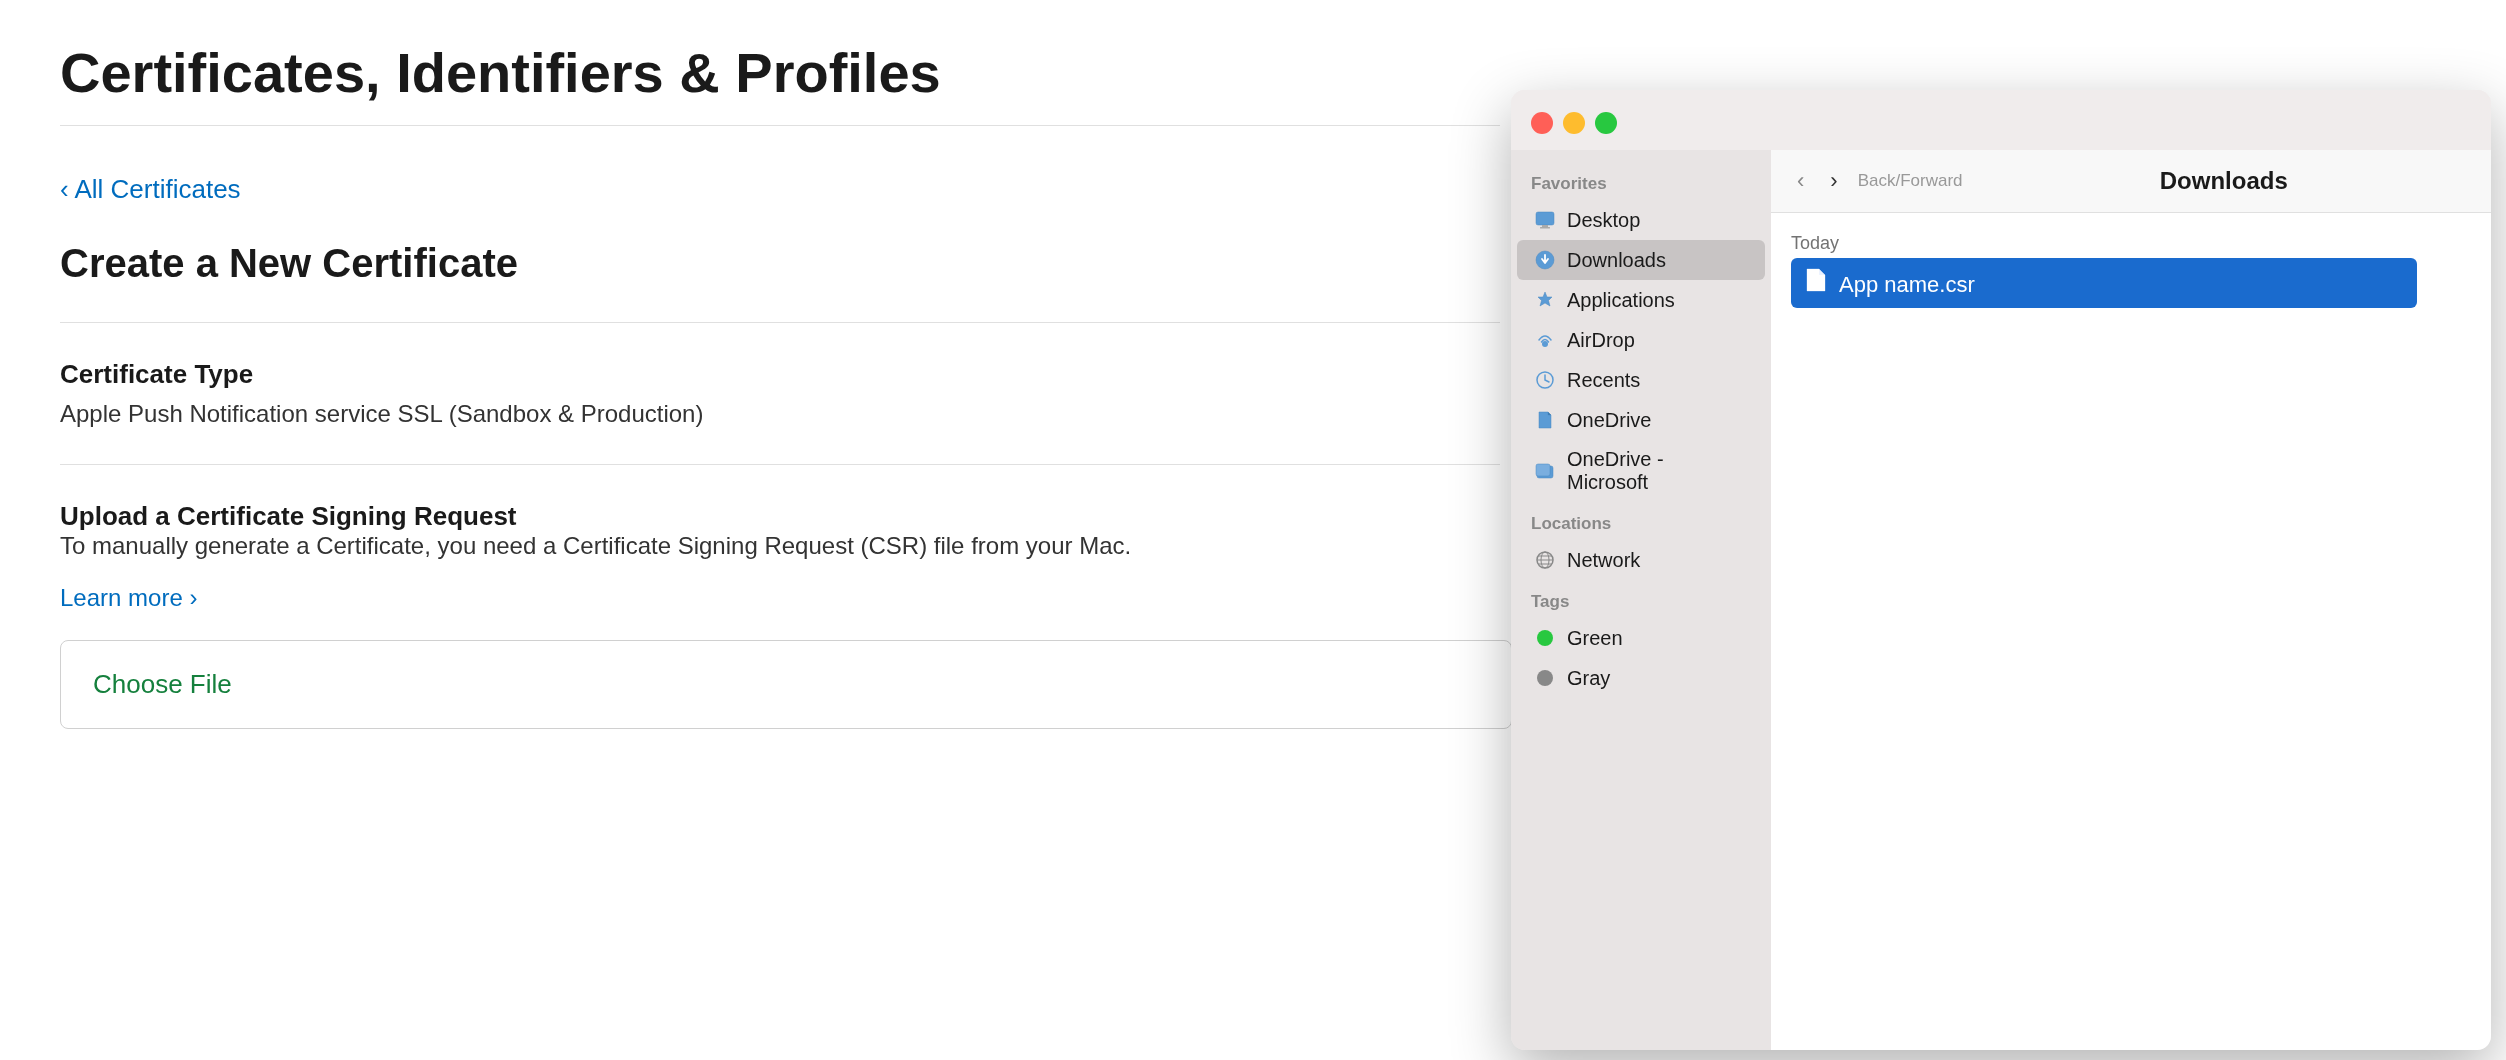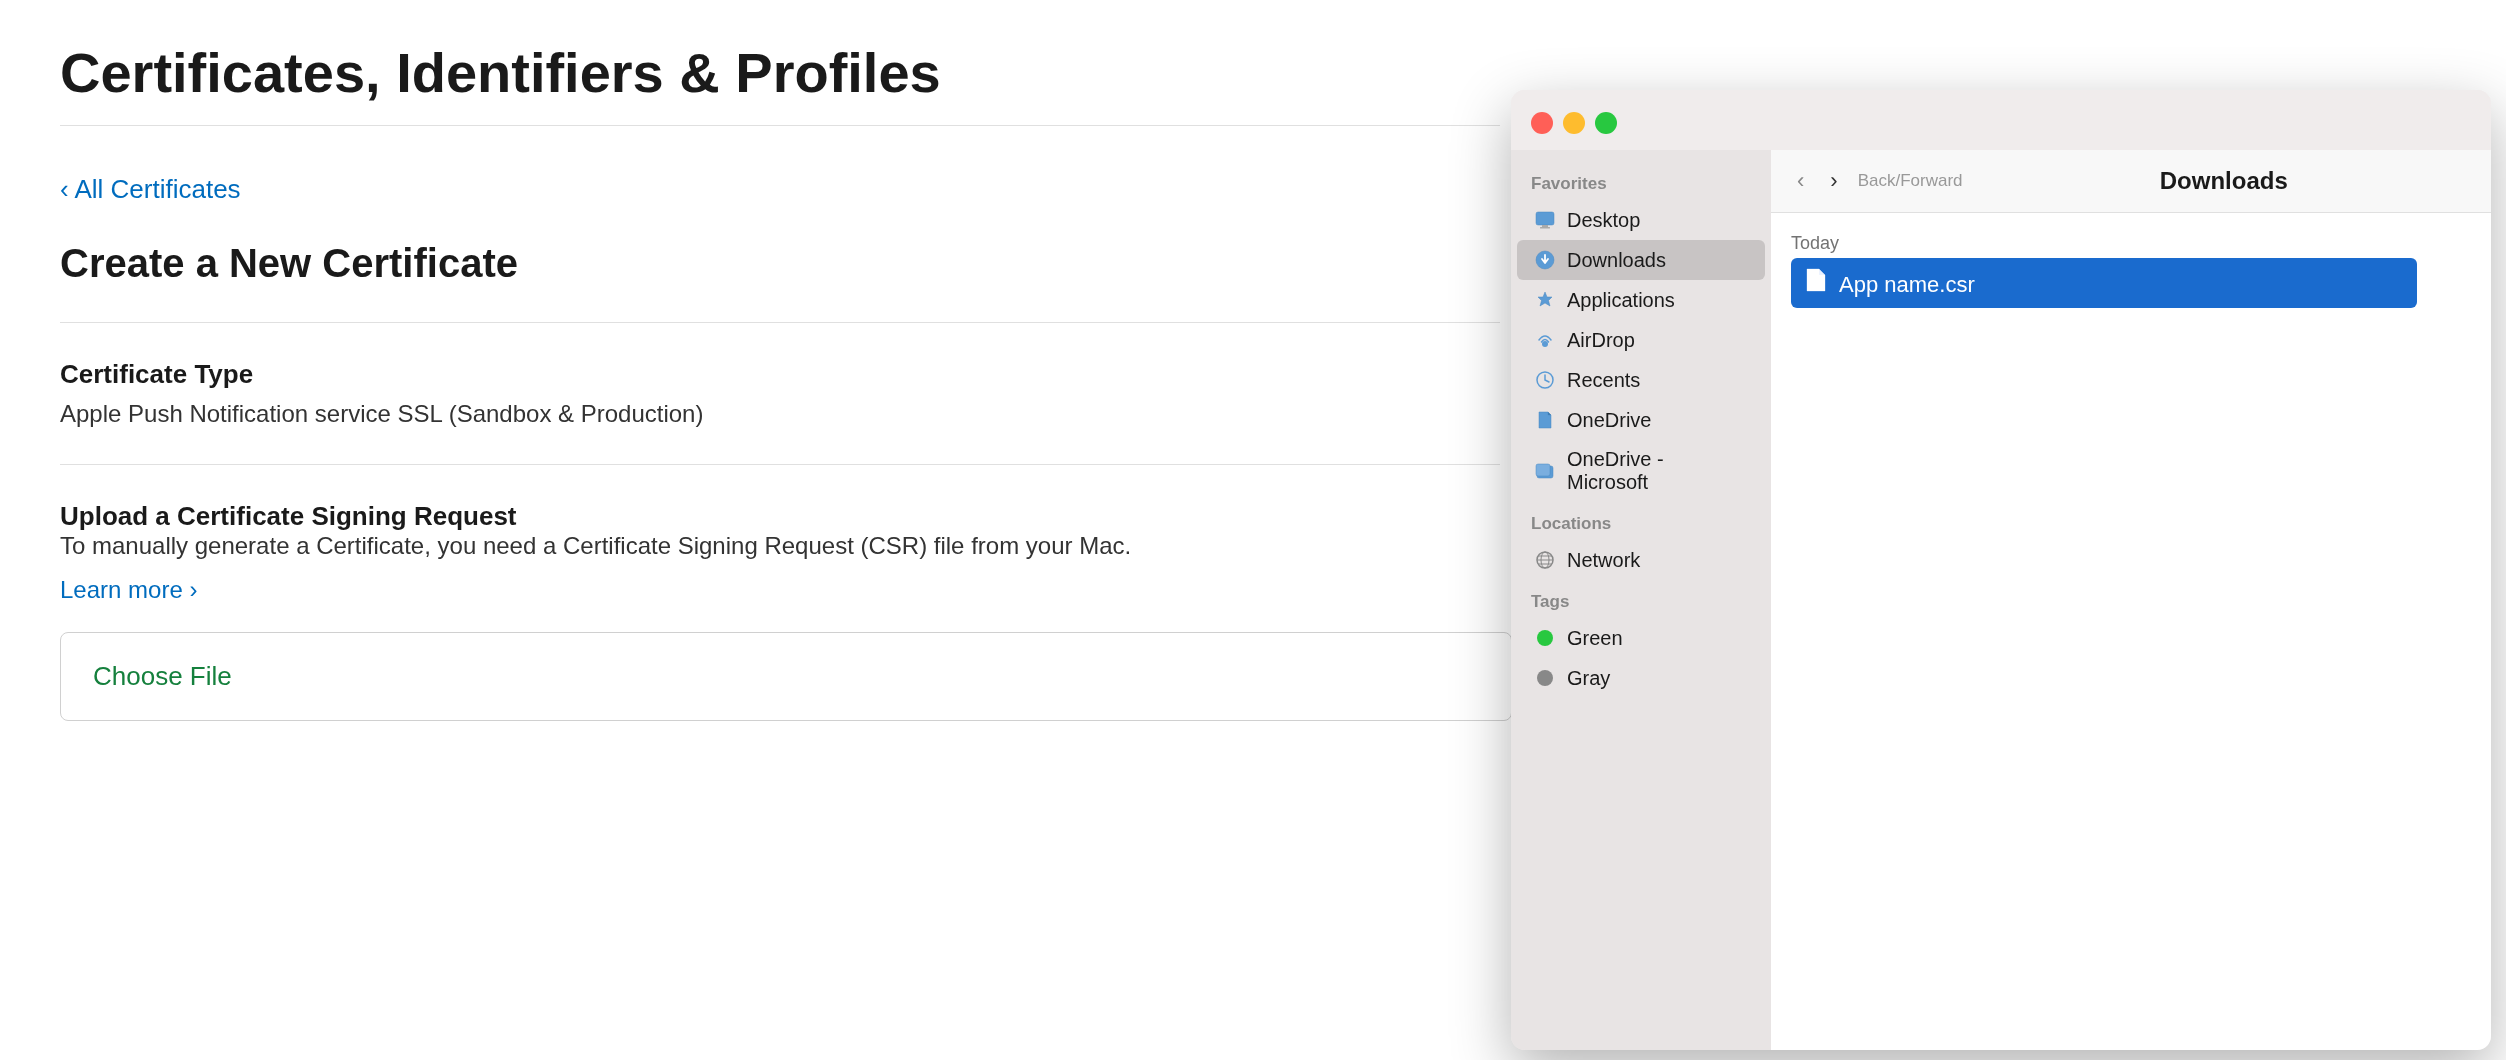--- a/index.html
+++ b/index.html
@@ -68,21 +68,21 @@
 
     .upload-title {
       font-size: 26px;
       font-weight: 700;
       color: #1a1a1a;
     }
 
     .upload-desc {
       font-size: 24px;
       color: #333;
-      margin-bottom: 16px;
+      margin-bottom: 24px;
     }
 
     .learn-more {
       color: #006cbe;
       font-size: 24px;
       cursor: pointer;
       display: inline-block;
       margin-bottom: 28px;
     }
 

